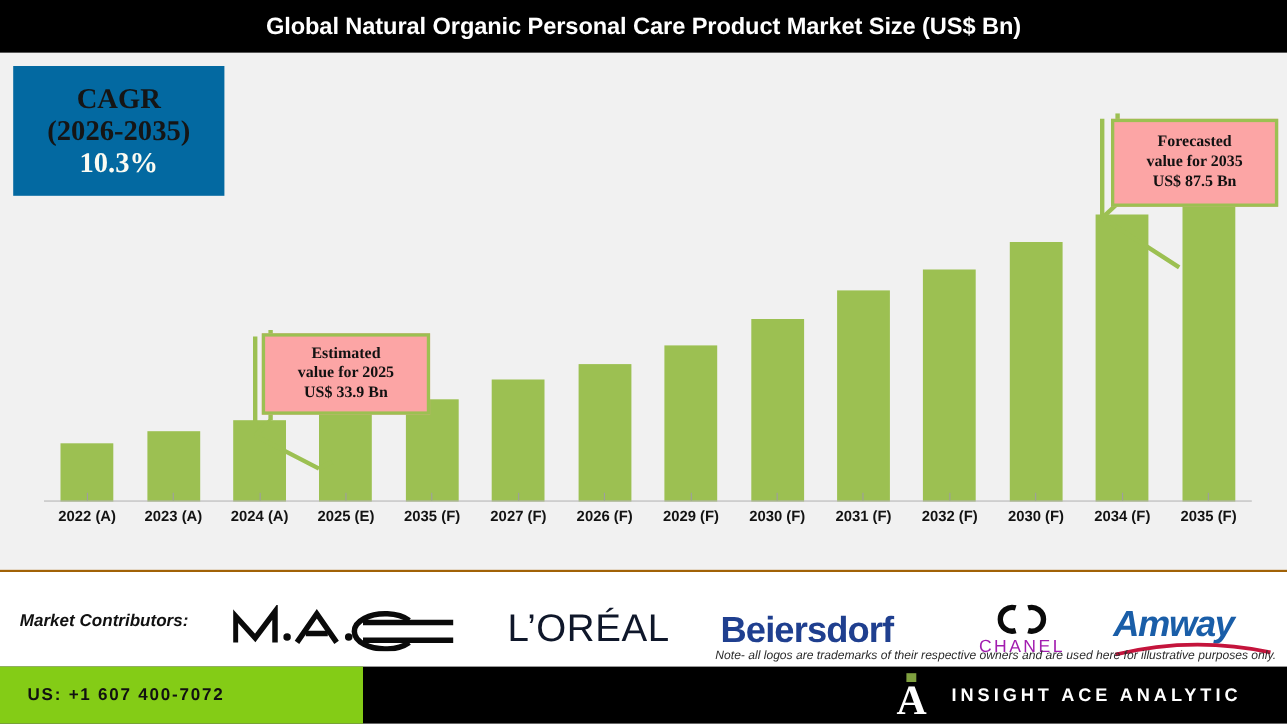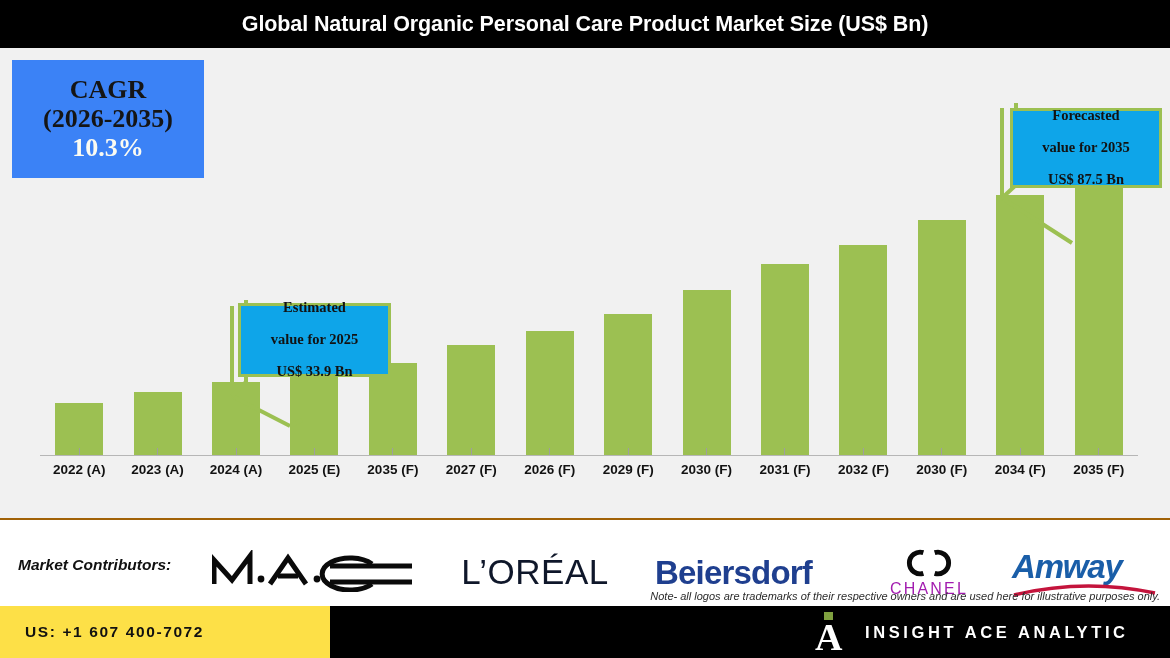--- a/index.html
+++ b/index.html
@@ -28,21 +28,21 @@
 
   
   .chart-panel {
     position: absolute; left: 0; top: 48px; width: 1170px; height: 470px;
     background: #f1f1f1;
   }
 
   
   .cagr-box {
     position: absolute; left: 12px; top: 12px; width: 192px; height: 118px;
-    background: #3b82f6;
+    background: #0369a1;
     display: flex; flex-direction: column; align-items: center; justify-content: center;
     font-family: "Liberation Serif", serif;
   }
   .cagr-box .l1 { font-size: 26px; font-weight: bold; color:#151515; line-height: 1.12; }
   .cagr-box .l2 { font-size: 26px; font-weight: bold; color:#151515; line-height: 1.12; }
   .cagr-box .l3 { font-size: 26px; font-weight: bold; color:#fbfbf2; line-height: 1.18; }
   .axis-line {
     position: absolute; left: 40px; top: 407px; width: 1098px; height: 1px;
     background: #b6b6b6;
   }
@@ -72,28 +72,28 @@
   .xtick-label {
     margin-top: 7px;
     font-family: "Liberation Sans", sans-serif;
     font-weight: bold; font-size: 13.5px; color: #121212;
     white-space: nowrap;
   }
 
   
   .callout {
     position: absolute;
-    background: #0ea5e9;
+    background: #fca5a5;
     border: 3px solid #9cc052;
     font-family: "Liberation Serif", serif;
     font-weight: bold;
     color: #121212;
     text-align: center;
     line-height: 1.22;
-    display: flex; flex-direction: column; align-items: center; justify-content: center; gap: 14px;
+    display: flex; flex-direction: column; align-items: center; justify-content: center;
   }
   .callout .cl { white-space: nowrap; }
   #callout-2025 { left: 238px; top: 255px; width: 153px; height: 74px; font-size: 14.5px; }
   #callout-2035 { left: 1010px; top: 60px; width: 152px; height: 80px; font-size: 14.5px; }
 
   .leader { position: absolute; pointer-events: none; }
 
   
   .contrib {
     position: absolute; left: 0; top: 518px; width: 1170px; height: 88px;
@@ -142,21 +142,21 @@
     white-space: nowrap;
   }
 
   
   .footer {
     position: absolute; left: 0; top: 606px; width: 1170px; height: 52px;
     background: #000000;
   }
   .footer-green {
     position: absolute; left: 0; top: 0; width: 330px; height: 52px;
-    background: #fde047;
+    background: #84cc16;
     display: flex; align-items: center;
   }
   .footer-phone {
     margin-left: 25px;
     font-family: "Liberation Sans", sans-serif;
     font-weight: bold; font-size: 15.5px; color: #111;
     letter-spacing: 1.6px; white-space: nowrap;
   }
   .brand {
     position: absolute; left: 815px; top: 0; height: 52px;

